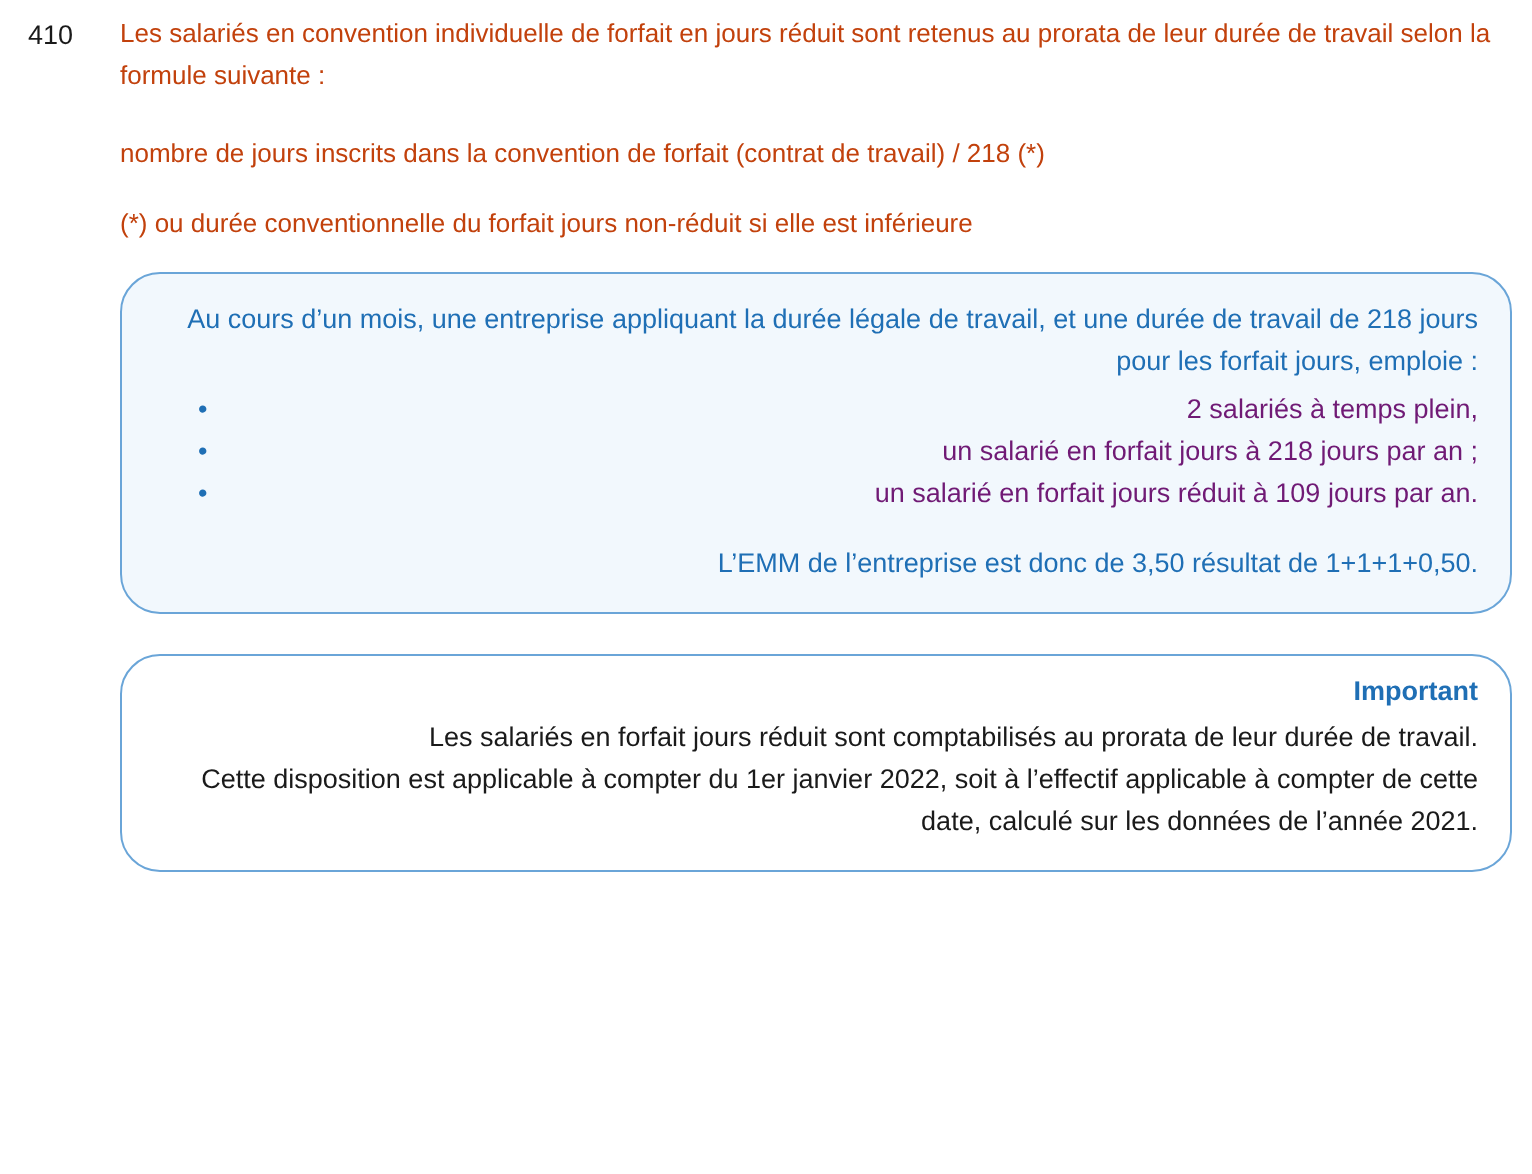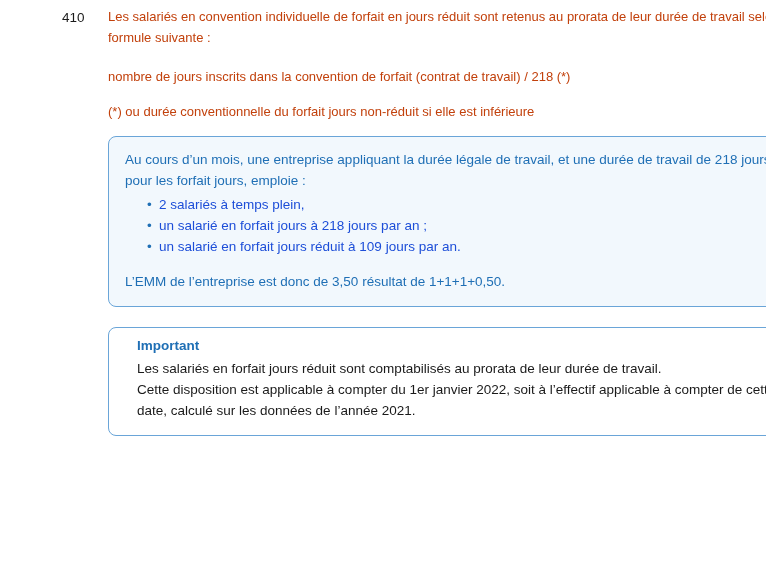--- a/index.html
+++ b/index.html
@@ -12,21 +12,20 @@
     background: #ffffff;
     font-family: "Liberation Sans", sans-serif;
     color: #1a1a1a;
     overflow: hidden;
   }
   .page {
     position: relative;
     width: 698px;
     height: 587px;
     box-sizing: border-box;
-    margin-left: 48px;
   }
   .section-number {
     position: absolute;
     left: 14px;
     top: 8px;
     font-size: 13.5px;
     color: #1a1a1a;
     line-height: 19px;
   }
   .content {
@@ -45,24 +44,25 @@
     margin-bottom: 18px;
   }
   .example-label {
     font-size: 13.5px;
     font-weight: bold;
     color: #1f6fb5;
     margin: 4px 0 8px 0;
   }
   .callout {
     border: 1px solid #6aa5d8;
-    border-radius: 8px;
+    border-radius: 20px;
     background: #f2f8fd;
     padding: 12px 16px 14px 16px;
     box-sizing: border-box;
+    text-align: right;
   }
   .callout.example {
     width: 696px;
     margin-bottom: 20px;
   }
   .callout.important {
     width: 696px;
     background: #ffffff;
     padding: 10px 16px 14px 28px;
   }
@@ -82,21 +82,21 @@
     margin: 0 0 5px 0;
   }
   ul.bullets {
     margin: 3px 0 14px 0;
     padding-left: 22px;
     list-style: none;
   }
   ul.bullets li {
     font-size: 13.5px;
     line-height: 21px;
-    color: #1d4ed8;
+    color: #701a75;
     position: relative;
     padding-left: 12px;
   }
   ul.bullets li:before {
     content: "\2022";
     position: absolute;
     left: 0;
     top: 0;
     color: #1f6fb5;
     font-size: 13.5px;

